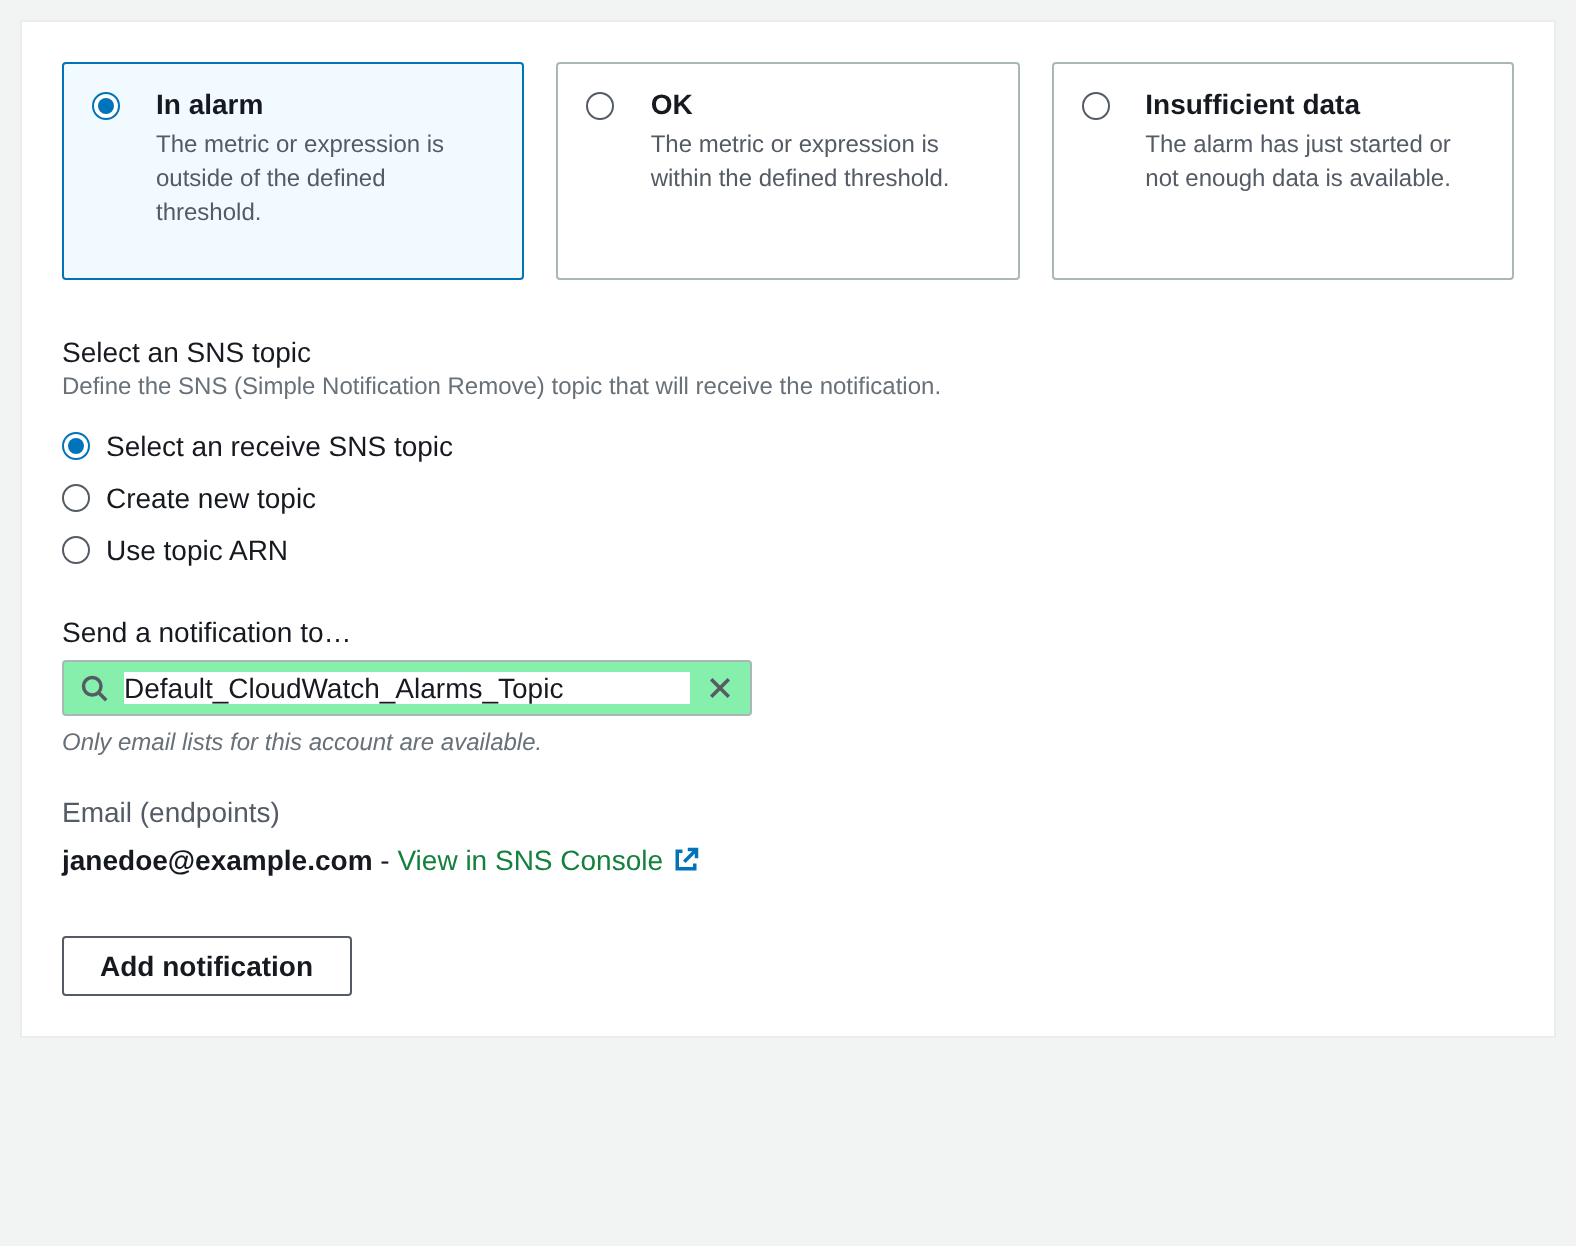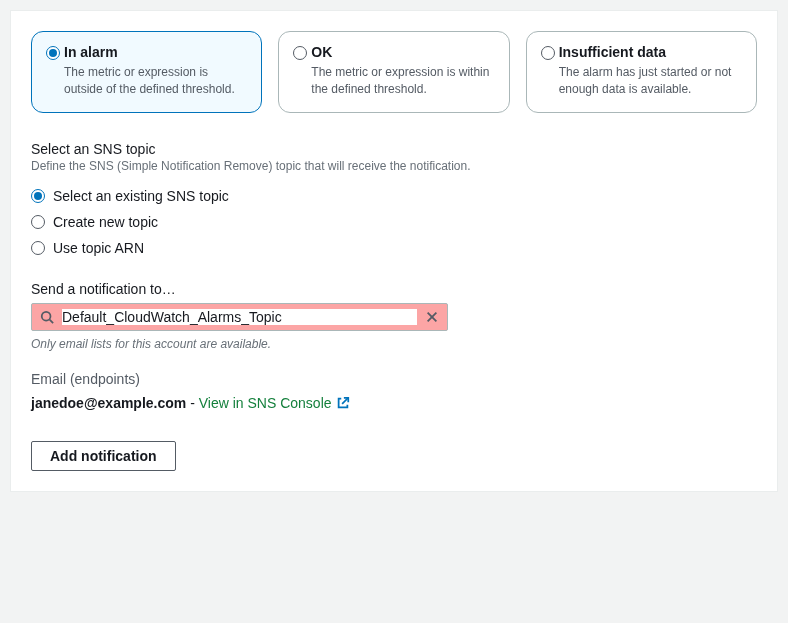--- a/index.html
+++ b/index.html
@@ -54,24 +54,24 @@
       cursor: pointer;
     }
     .options-row {
       display: flex;
       gap: 16px;
       margin-bottom: 28px;
     }
     .option-card {
       flex: 1;
       border: 1px solid #aab7b8;
-      border-radius: 12px;
-      padding: 12px 14px 14px 14px;
-      display: flex;
-      gap: 4px;
+      border-radius: 2px;
+      padding: 12px 14px 25px 14px;
+      display: flex;
+      gap: 18px;
       cursor: pointer;
       background: #fff;
     }
     .option-card.selected {
       border: 1px solid #0073bb;
       background: #f1faff;
     }
     .radio-outer {
       width: 14px;
       height: 14px;
@@ -113,24 +113,24 @@
       display: flex;
       align-items: center;
       gap: 8px;
       padding: 5px 0;
       cursor: pointer;
     }
     .radio-item .radio-outer { margin-top: 0; }
     .field-wrap { margin-top: 4px; }
     .input-box {
       position: relative;
-      width: 417px;
+      width: 345px;
       border: 1px solid #aab7b8;
       border-radius: 2px;
-      background: #fca5a5;
+      background: #86efac;
       display: flex;
       align-items: center;
       padding: 5px 8px;
       gap: 8px;
     }
     .input-box input {
       border: none;
       outline: none;
       flex: 1;
       font-size: 14px;
@@ -200,21 +200,21 @@
         </div>
       </div>
     </div>
 
     <div class="sub-section">
       <div class="section-label">Select an SNS topic</div>
       <div class="section-desc">Define the SNS (Simple Notification Remove) topic that will receive the notification.</div>
       <div class="radio-list">
         <div class="radio-item">
           <span class="radio-outer checked"></span>
-          <span>Select an existing SNS topic</span>
+          <span>Select an receive SNS topic</span>
         </div>
         <div class="radio-item">
           <span class="radio-outer"></span>
           <span>Create new topic</span>
         </div>
         <div class="radio-item">
           <span class="radio-outer"></span>
           <span>Use topic ARN</span>
         </div>
       </div>

